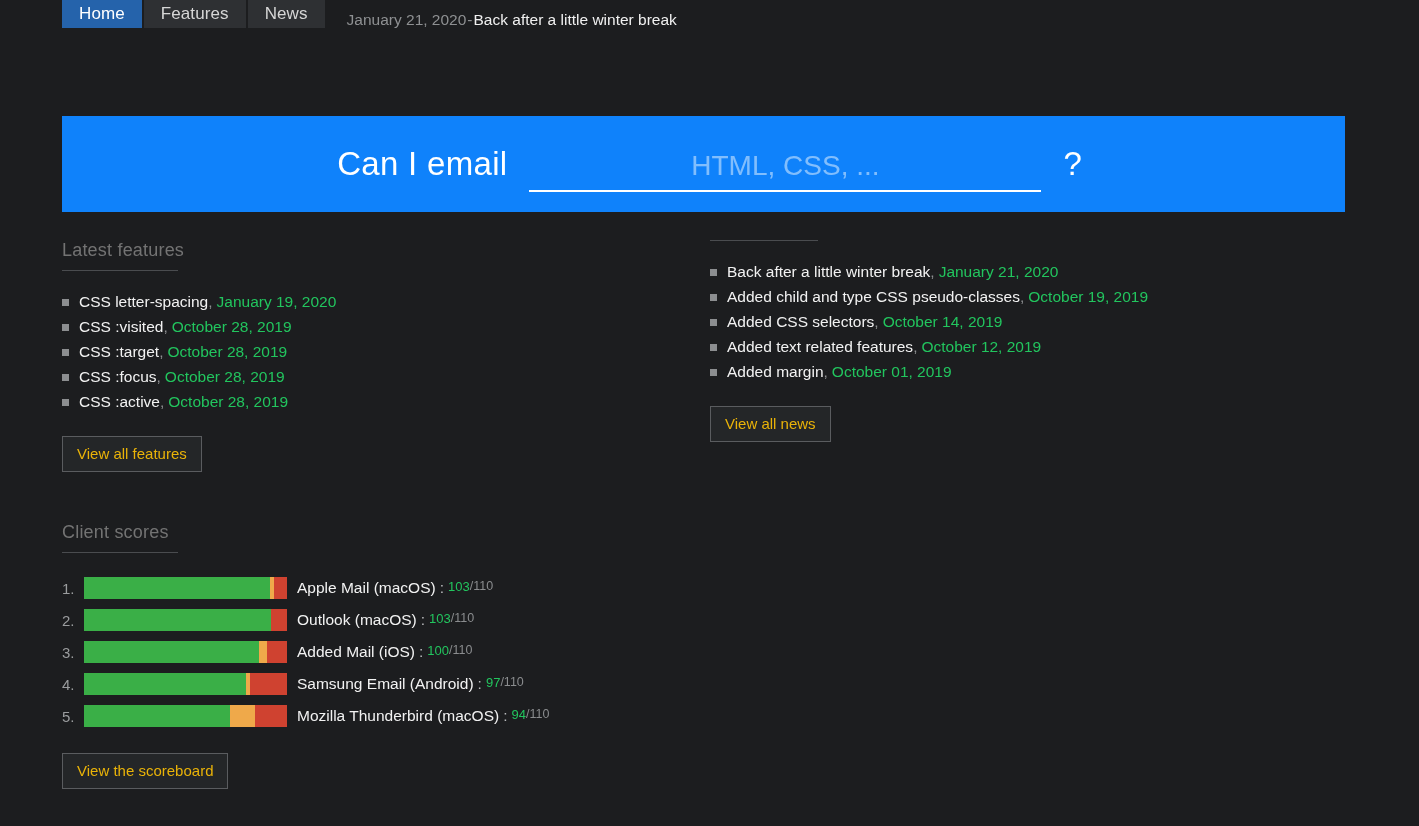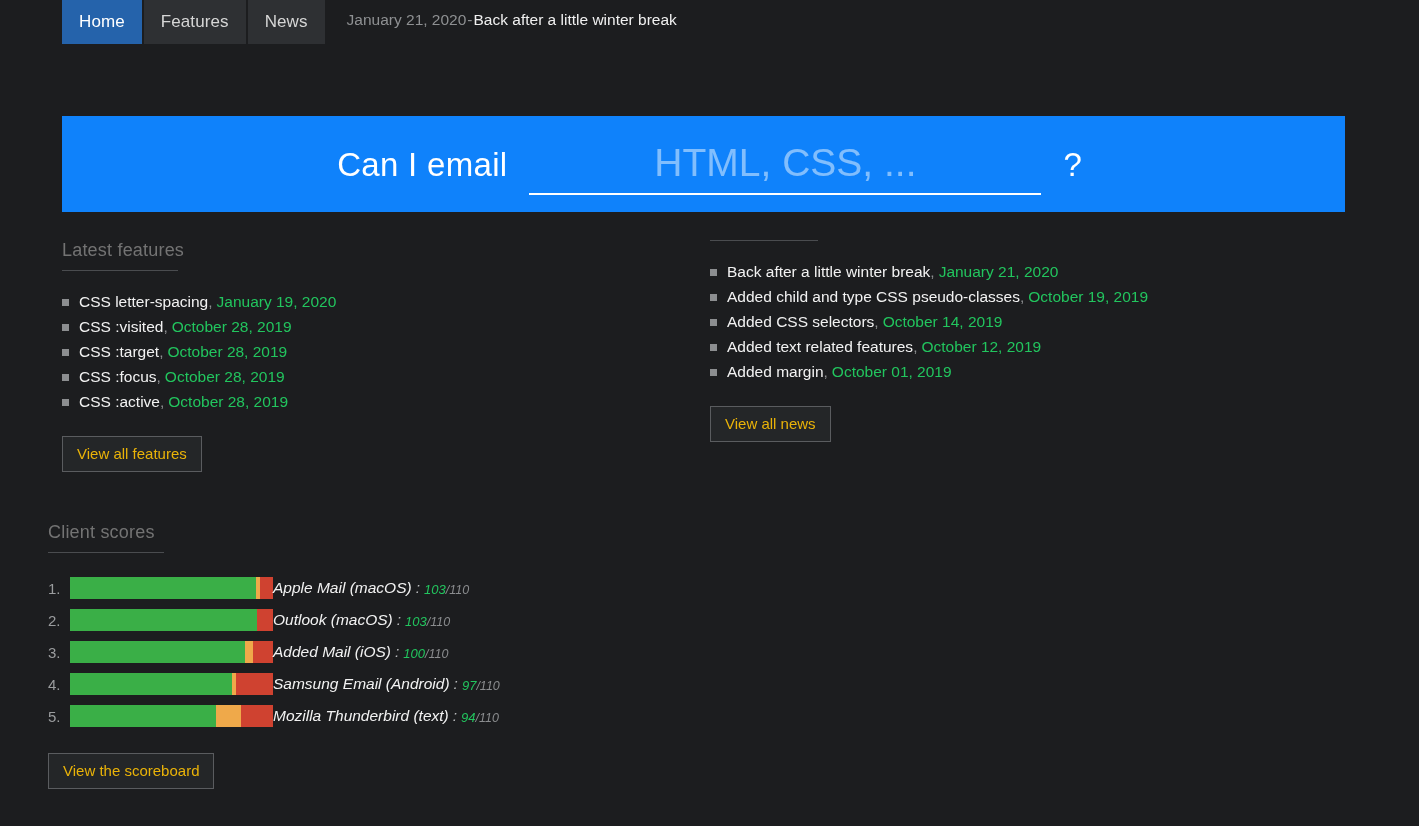--- a/index.html
+++ b/index.html
@@ -20,21 +20,21 @@
     height: 40px;
     display: flex;
     align-items: flex-start;
   }
   .nav-tabs {
     display: flex;
     margin-left: 62px;
     height: 40px;
   }
   .nav-tab {
-    height: 44px;
+    height: 28px;
     display: flex;
     align-items: center;
     justify-content: center;
     padding: 0 17px;
     font-size: 17px;
     color: #d6d6d6;
     background: #2e3033;
     margin-right: 2px;
     cursor: pointer;
     letter-spacing: .1px;
@@ -82,40 +82,40 @@
     width: 512px;
     border-bottom: 2px solid #ffffff;
     padding-bottom: 8px;
   }
   .search-input {
     width: 100%;
     background: transparent;
     border: none;
     outline: none;
     color: #ffffff;
-    font-size: 39px;
+    font-size: 28px;
     font-family: "Liberation Sans", sans-serif;
     font-weight: 300;
     text-align: center;
   }
   .search-input::placeholder {
     color: rgba(255,255,255,.48);
     font-weight: 300;
   }
   .banner-q {
     margin-left: 22px;
     font-size: 33px;
     color: #ffffff;
     font-weight: 300;
   }
 
   
   .col-features { position: absolute; left: 62px; top: 240px; width: 600px; }
   .col-news     { position: absolute; left: 710px; top: 240px; width: 640px; }
-  .col-scores   { position: absolute; left: 48px; top: 522px; width: 640px; }
+  .col-scores   { position: absolute; left: 62px; top: 522px; width: 640px; }
 
   .section-title {
     font-size: 18px;
     color: #737373;
     font-weight: 300;
     letter-spacing: .2px;
     padding-bottom: 9px;
   }
   .section-rule {
     height: 1px;
@@ -180,25 +180,25 @@
     flex: 0 0 auto;
     background: #1c1d1f;
     overflow: hidden;
     cursor: pointer;
   }
   .seg-green  { background: #3aaf47; height: 100%; }
   .seg-orange { background: #efa94a; height: 100%; }
   .seg-red    { background: #cf4230; height: 100%; }
 
   .score-label {
+    margin-left: 10px;
     font-size: 15.5px;
     white-space: nowrap;
     display: flex;
-    align-items: flex-end;
-    font-style: italic;
+    align-items: flex-start;
   }
   .sl-client { color: #f2f2f2; }
   .sl-colon  { color: #b9bbbd; padding: 0 4px; }
   .sl-value  { color: #22c55e; font-size: 13px; }
   .sl-max    { color: #8a8c8e; font-size: 12.5px; }
 </style>
 </head>
 <body>
 
 <div class="navbar">
@@ -370,21 +370,21 @@
   </div>
 
   <div class="score-row">
     <span class="score-rank">5.</span>
     <span class="score-bar">
       <span class="seg-green" style="width: 72%;"></span>
       <span class="seg-orange" style="width: 12%;"></span>
       <span class="seg-red" style="width: 16%;"></span>
     </span>
     <span class="score-label">
-      <span class="sl-client">Mozilla Thunderbird (text)</span>
+      <span class="sl-client">Mozilla Thunderbird (macOS)</span>
       <span class="sl-colon">:</span>
       <span class="sl-value">94</span>
       <span class="sl-max">/110</span>
     </span>
   </div>
 
   <button class="ghost-btn">View the scoreboard</button>
 </div>
 
 </body></html>

